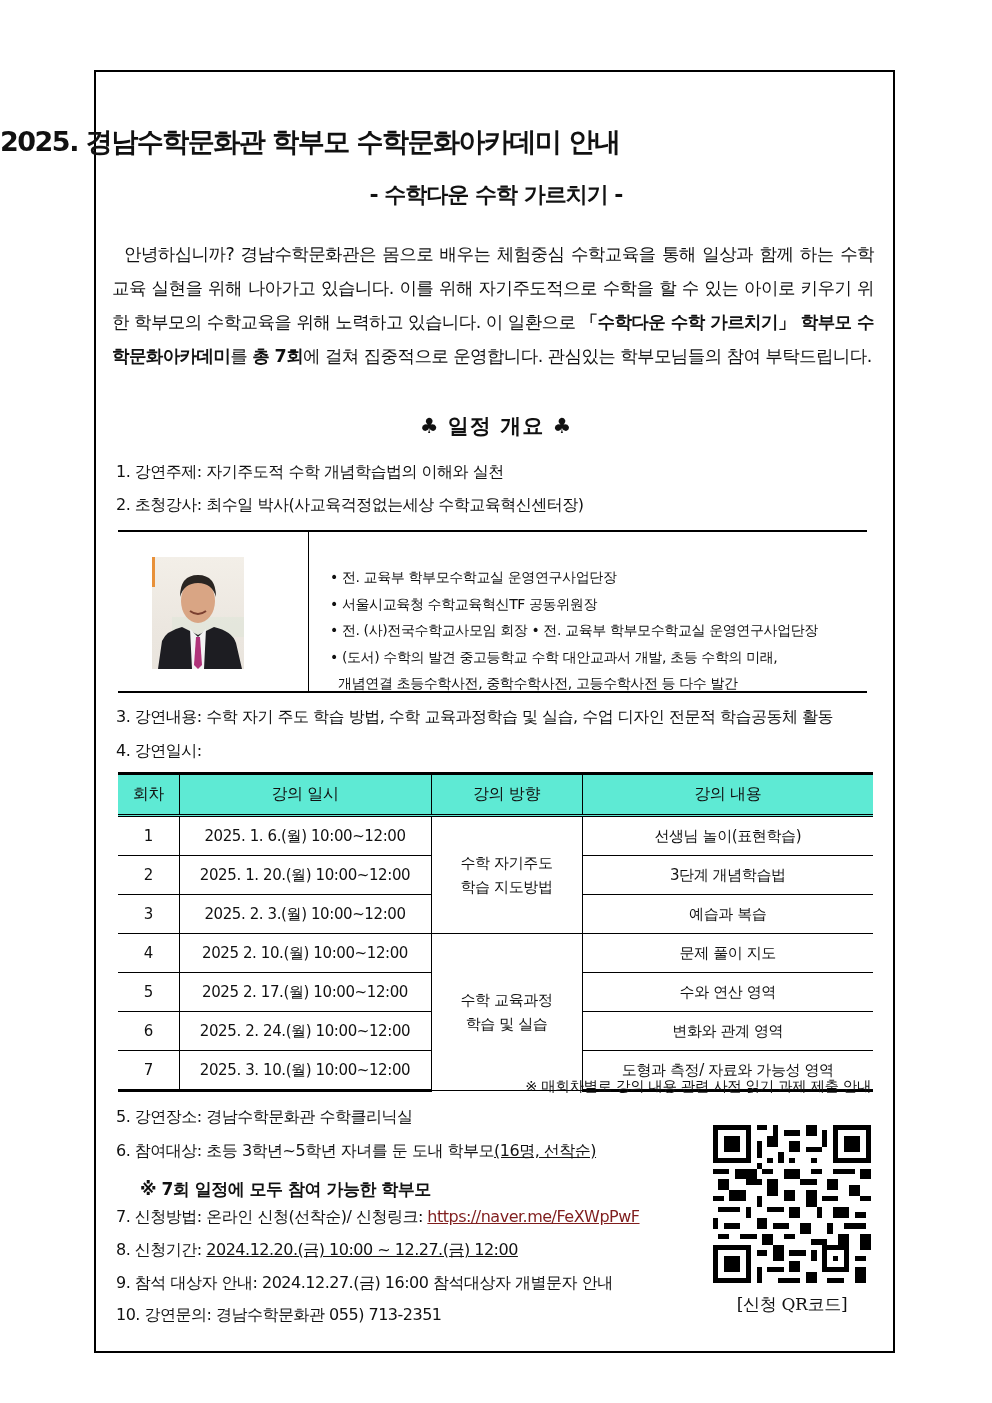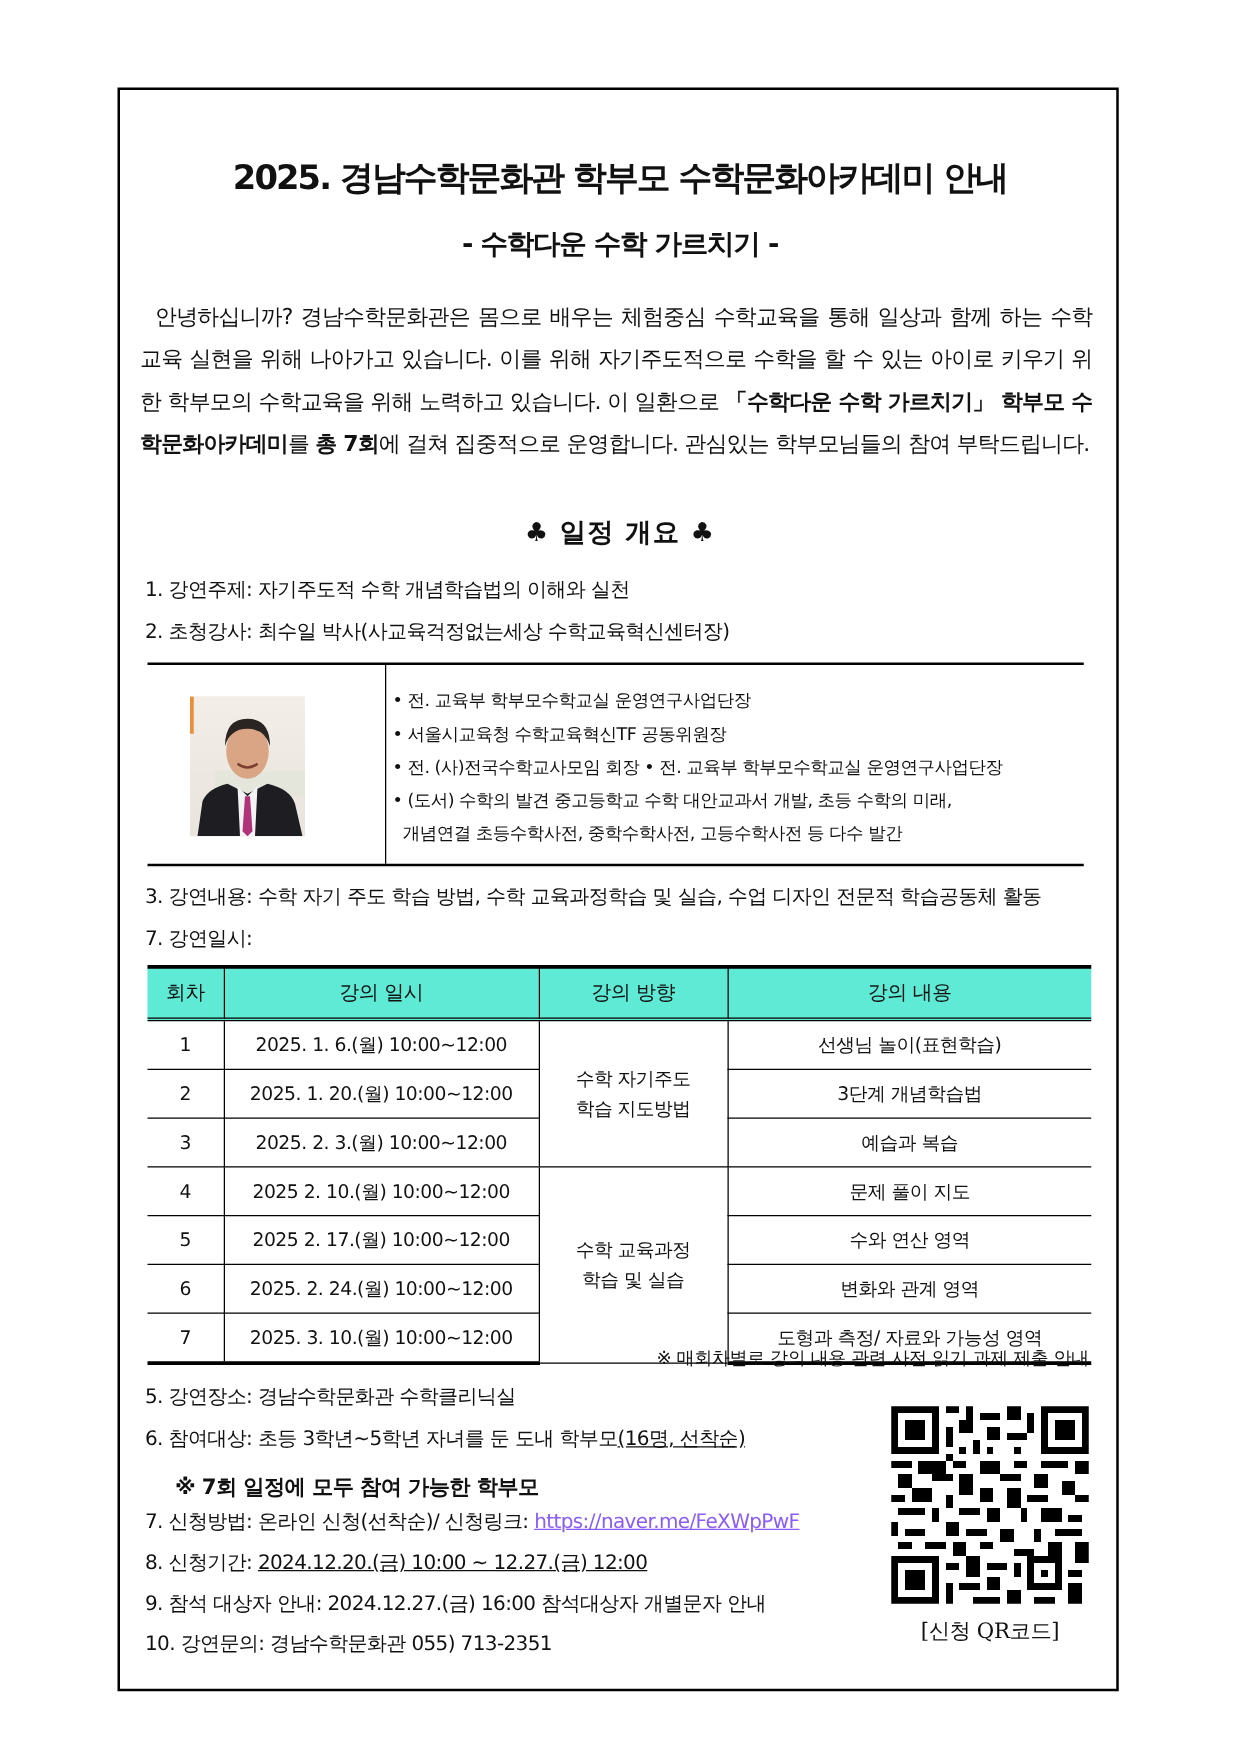--- a/index.html
+++ b/index.html
@@ -1,39 +1,39 @@
 <!DOCTYPE html>
 <html><head>
 <meta charset="utf-8">
 <style>
   html, body { margin: 0; padding: 0; background: #ffffff; }
   body { width: 992px; height: 1403px; position: relative; font-family: "DejaVu Sans", "Liberation Sans", sans-serif; color: #111; }
   .frame { position: absolute; left: 94px; top: 70px; width: 801px; height: 1283px; border: 2px solid #000; box-sizing: border-box; }
-  .title { position: absolute; left: 0; right: 0; top: 124px; text-align: center; font-size: 27px; font-weight: bold; letter-spacing: -1.5px; }
+  .title { position: absolute; left: 0; right: 0; top: 124px; font-size: 27px; font-weight: bold; letter-spacing: -1.5px; }
   .subtitle { position: absolute; left: 0; right: 0; top: 180px; text-align: center; font-size: 22px; font-weight: bold; letter-spacing: -1px; }
   .intro { position: absolute; left: 112px; width: 762px; top: 237px; font-size: 17.5px; line-height: 34px; text-align: justify; letter-spacing: -0.6px; }
   .intro b { font-weight: bold; }
   .intro p { margin: 0; text-indent: 12px; }
   .section-head { position: absolute; left: 0; right: 0; top: 412px; text-align: center; font-size: 21px; font-weight: bold; letter-spacing: 1px; }
   .line { position: absolute; left: 116px; font-size: 16px; letter-spacing: -0.5px; white-space: nowrap; }
   .line b { font-weight: normal; }
   .bio { position: absolute; left: 118px; top: 530px; width: 749px; height: 163px; border-top: 2px solid #000; border-bottom: 2px solid #000; box-sizing: border-box; }
   .bio .divider { position: absolute; left: 190px; top: 0; bottom: 0; border-left: 1px solid #000; }
   .photo { position: absolute; left: 34px; top: 25px; width: 92px; height: 112px; overflow: hidden; background: linear-gradient(180deg,#f3efe8 0%,#ece7e0 60%,#e9e4dd 100%); }
-  .bio ul { position: absolute; left: 196px; top: 16px; margin: 0; padding: 0; list-style: none; font-size: 14px; line-height: 26.5px; letter-spacing: -0.4px; }
+  .bio ul { position: absolute; left: 196px; top: 16px; margin: 16px; padding: 0; list-style: none; font-size: 14px; line-height: 26.5px; letter-spacing: -0.4px; }
   .bio li { white-space: nowrap; }
   table.sched { position: absolute; left: 118px; top: 772px; width: 755px; border-collapse: collapse; font-size: 15px; letter-spacing: -0.4px; }
   table.sched th { background: #5eead4; font-weight: normal; height: 37px; border-left: 1px solid #000; border-right: 1px solid #000; font-size: 16px; }
   table.sched thead tr { border-top: 3px solid #000; border-bottom: 3px double #000; }
   table.sched td { height: 36px; border: 1px solid #000; text-align: center; }
   table.sched tbody tr:last-child td { border-bottom: 3px solid #000; }
   table.sched th:first-child, table.sched td:first-child { border-left: none; }
   table.sched th:last-child, table.sched td:last-child { border-right: none; }
   .note { position: absolute; right: 121px; top: 1077px; font-size: 14.5px; letter-spacing: -0.4px; }
-  .link { color: #8b5cf6; text-decoration: underline; }
+  .link { color: #7f1d1d; text-decoration: underline; }
   .u { text-decoration: underline; }
   .qr { position: absolute; left: 713px; top: 1125px; width: 158px; height: 158px; }
   .qr-caption { position: absolute; left: 713px; width: 158px; top: 1293px; text-align: center; font-family: "DejaVu Serif", "Liberation Serif", serif; font-size: 17px; letter-spacing: -0.3px; }
 </style>
 </head>
 <body>
 
 <div class="frame"></div>
 
 <div class="title">2025. 경남수학문화관 학부모 수학문화아카데미 안내</div>
@@ -71,21 +71,21 @@
     <li>• 서울시교육청 수학교육혁신TF 공동위원장</li>
     <li>• 전. (사)전국수학교사모임 회장 • 전. 교육부 학부모수학교실 운영연구사업단장</li>
     <li>• (도서) 수학의 발견 중고등학교 수학 대안교과서 개발, 초등 수학의 미래,</li>
     <li style="white-space:pre;">  개념연결 초등수학사전, 중학수학사전, 고등수학사전 등 다수 발간</li>
   </ul>
 </div>
 
 <div class="line" style="top:707px;">
   <span>3. 강연내용: </span><span>수학 자기 주도 학습 방법, 수학 교육과정학습 및 실습, 수업 디자인 전문적 학습공동체 활동</span>
 </div>
-<div class="line" style="top:741px;">7. 강연일시:</div>
+<div class="line" style="top:741px;">4. 강연일시:</div>
 
 <table class="sched">
   <colgroup>
     <col style="width:61px">
       <col style="width:252px">
       <col style="width:151px">
       <col style="width:291px">
   </colgroup>
   <thead>
     <tr>

